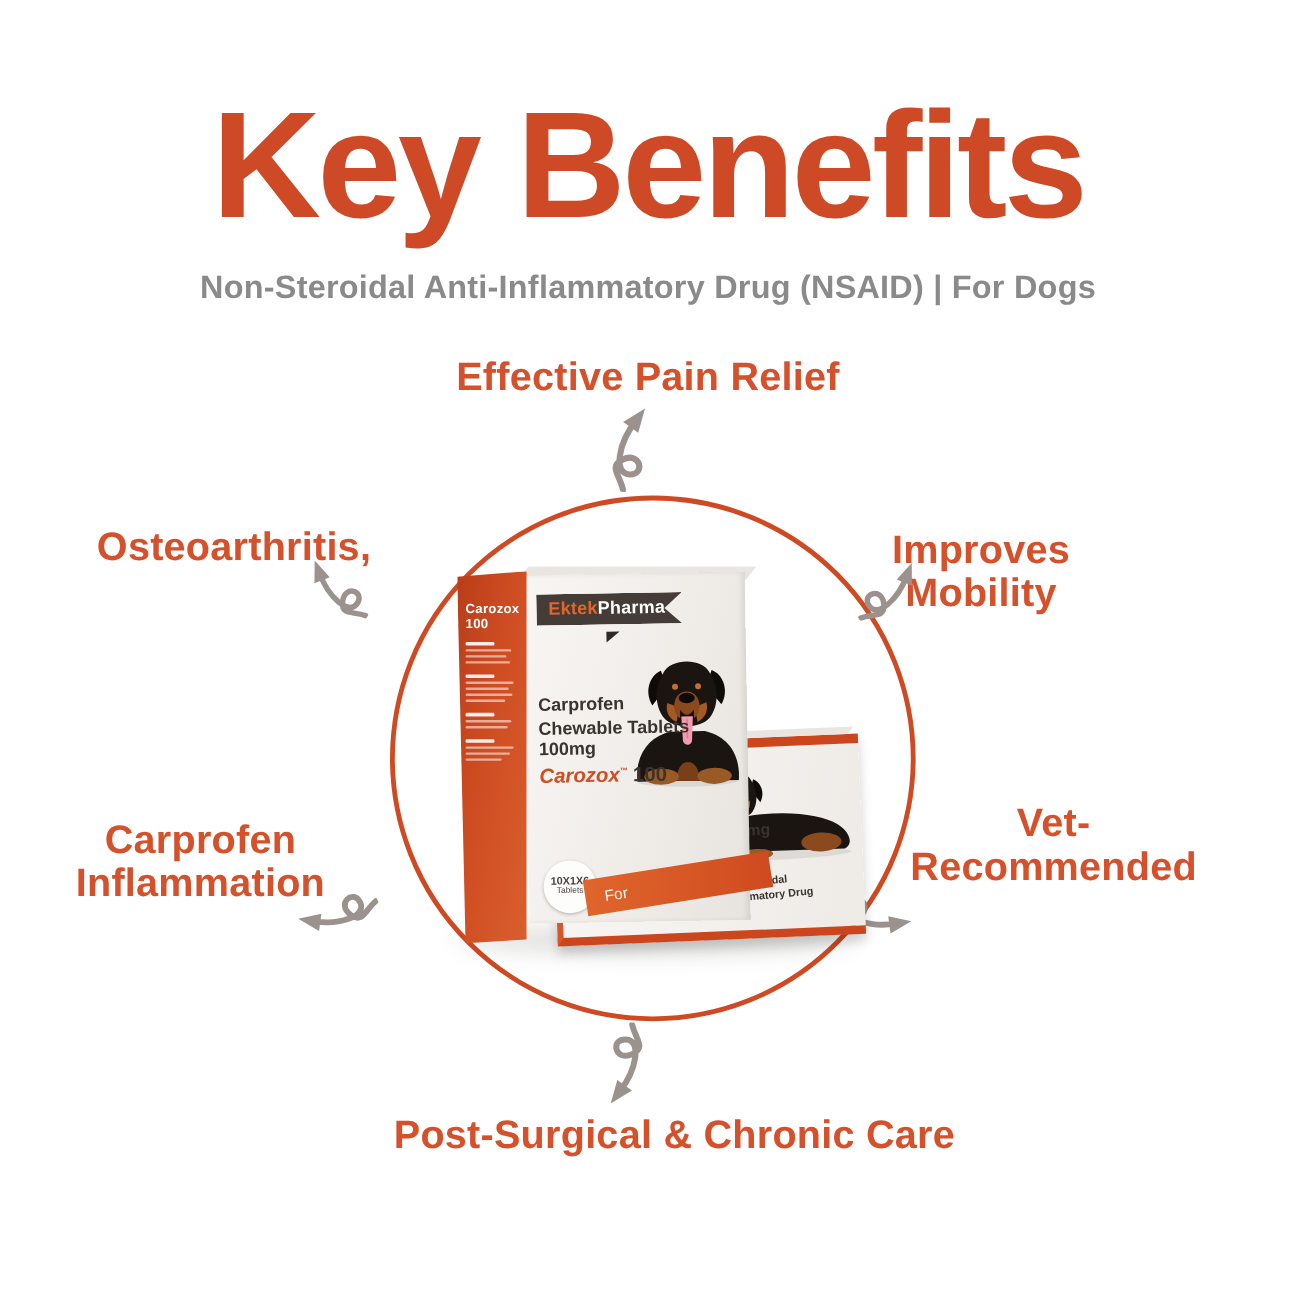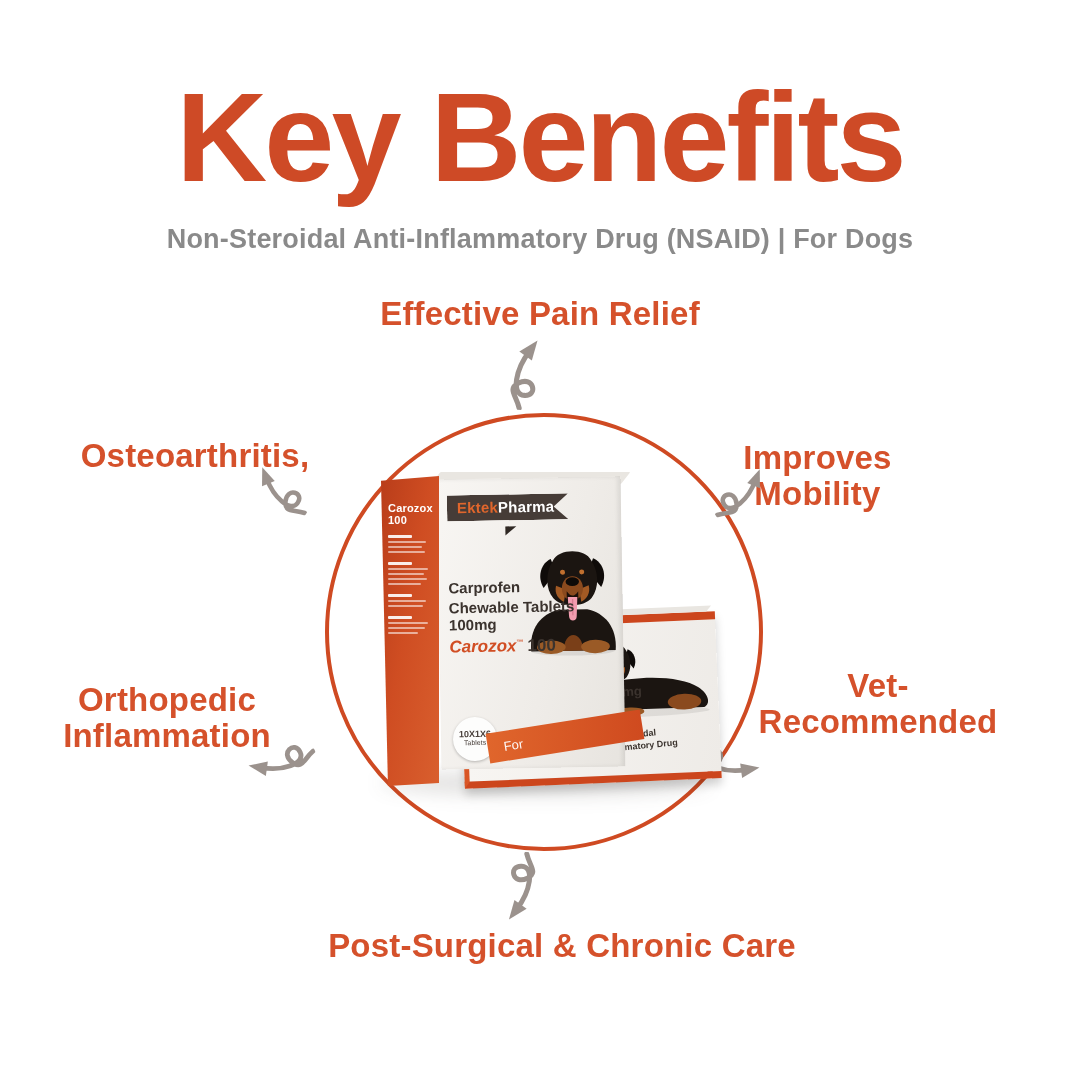--- a/index.html
+++ b/index.html
@@ -131,21 +131,21 @@
 </style>
 </head>
 <body>
 
 <div class="title">Key Benefits</div>
 <div class="subtitle">Non-Steroidal Anti-Inflammatory Drug (NSAID) | For Dogs</div>
 
 <div class="benefit b-top">Effective Pain Relief</div>
 <div class="benefit b-left-top">Osteoarthritis,</div>
 <div class="benefit b-right-top">Improves Mobility</div>
-<div class="benefit b-left-bottom">Orthopedic Inflammation</div>
+<div class="benefit b-left-bottom">Carprofen Inflammation</div>
 <div class="benefit b-right-bottom">Vet-Recommended</div>
 <div class="benefit b-bottom">Post-Surgical &amp; Chronic Care</div>
 
 <div class="big-circle"></div>
 
 <div class="arrow a-top">
   <svg viewBox="0 0 60 80">
       <path d="M30,78 C26,64 16,58 28,51 C44,42 50,64 35,64 C20,64 24,36 38,16" fill="none" stroke="#9b928d" stroke-width="5.5" stroke-linecap="round"></path>
       <path d="M46,4 L27,17 L41,26 Z" fill="#9b928d"></path>
     </svg>

